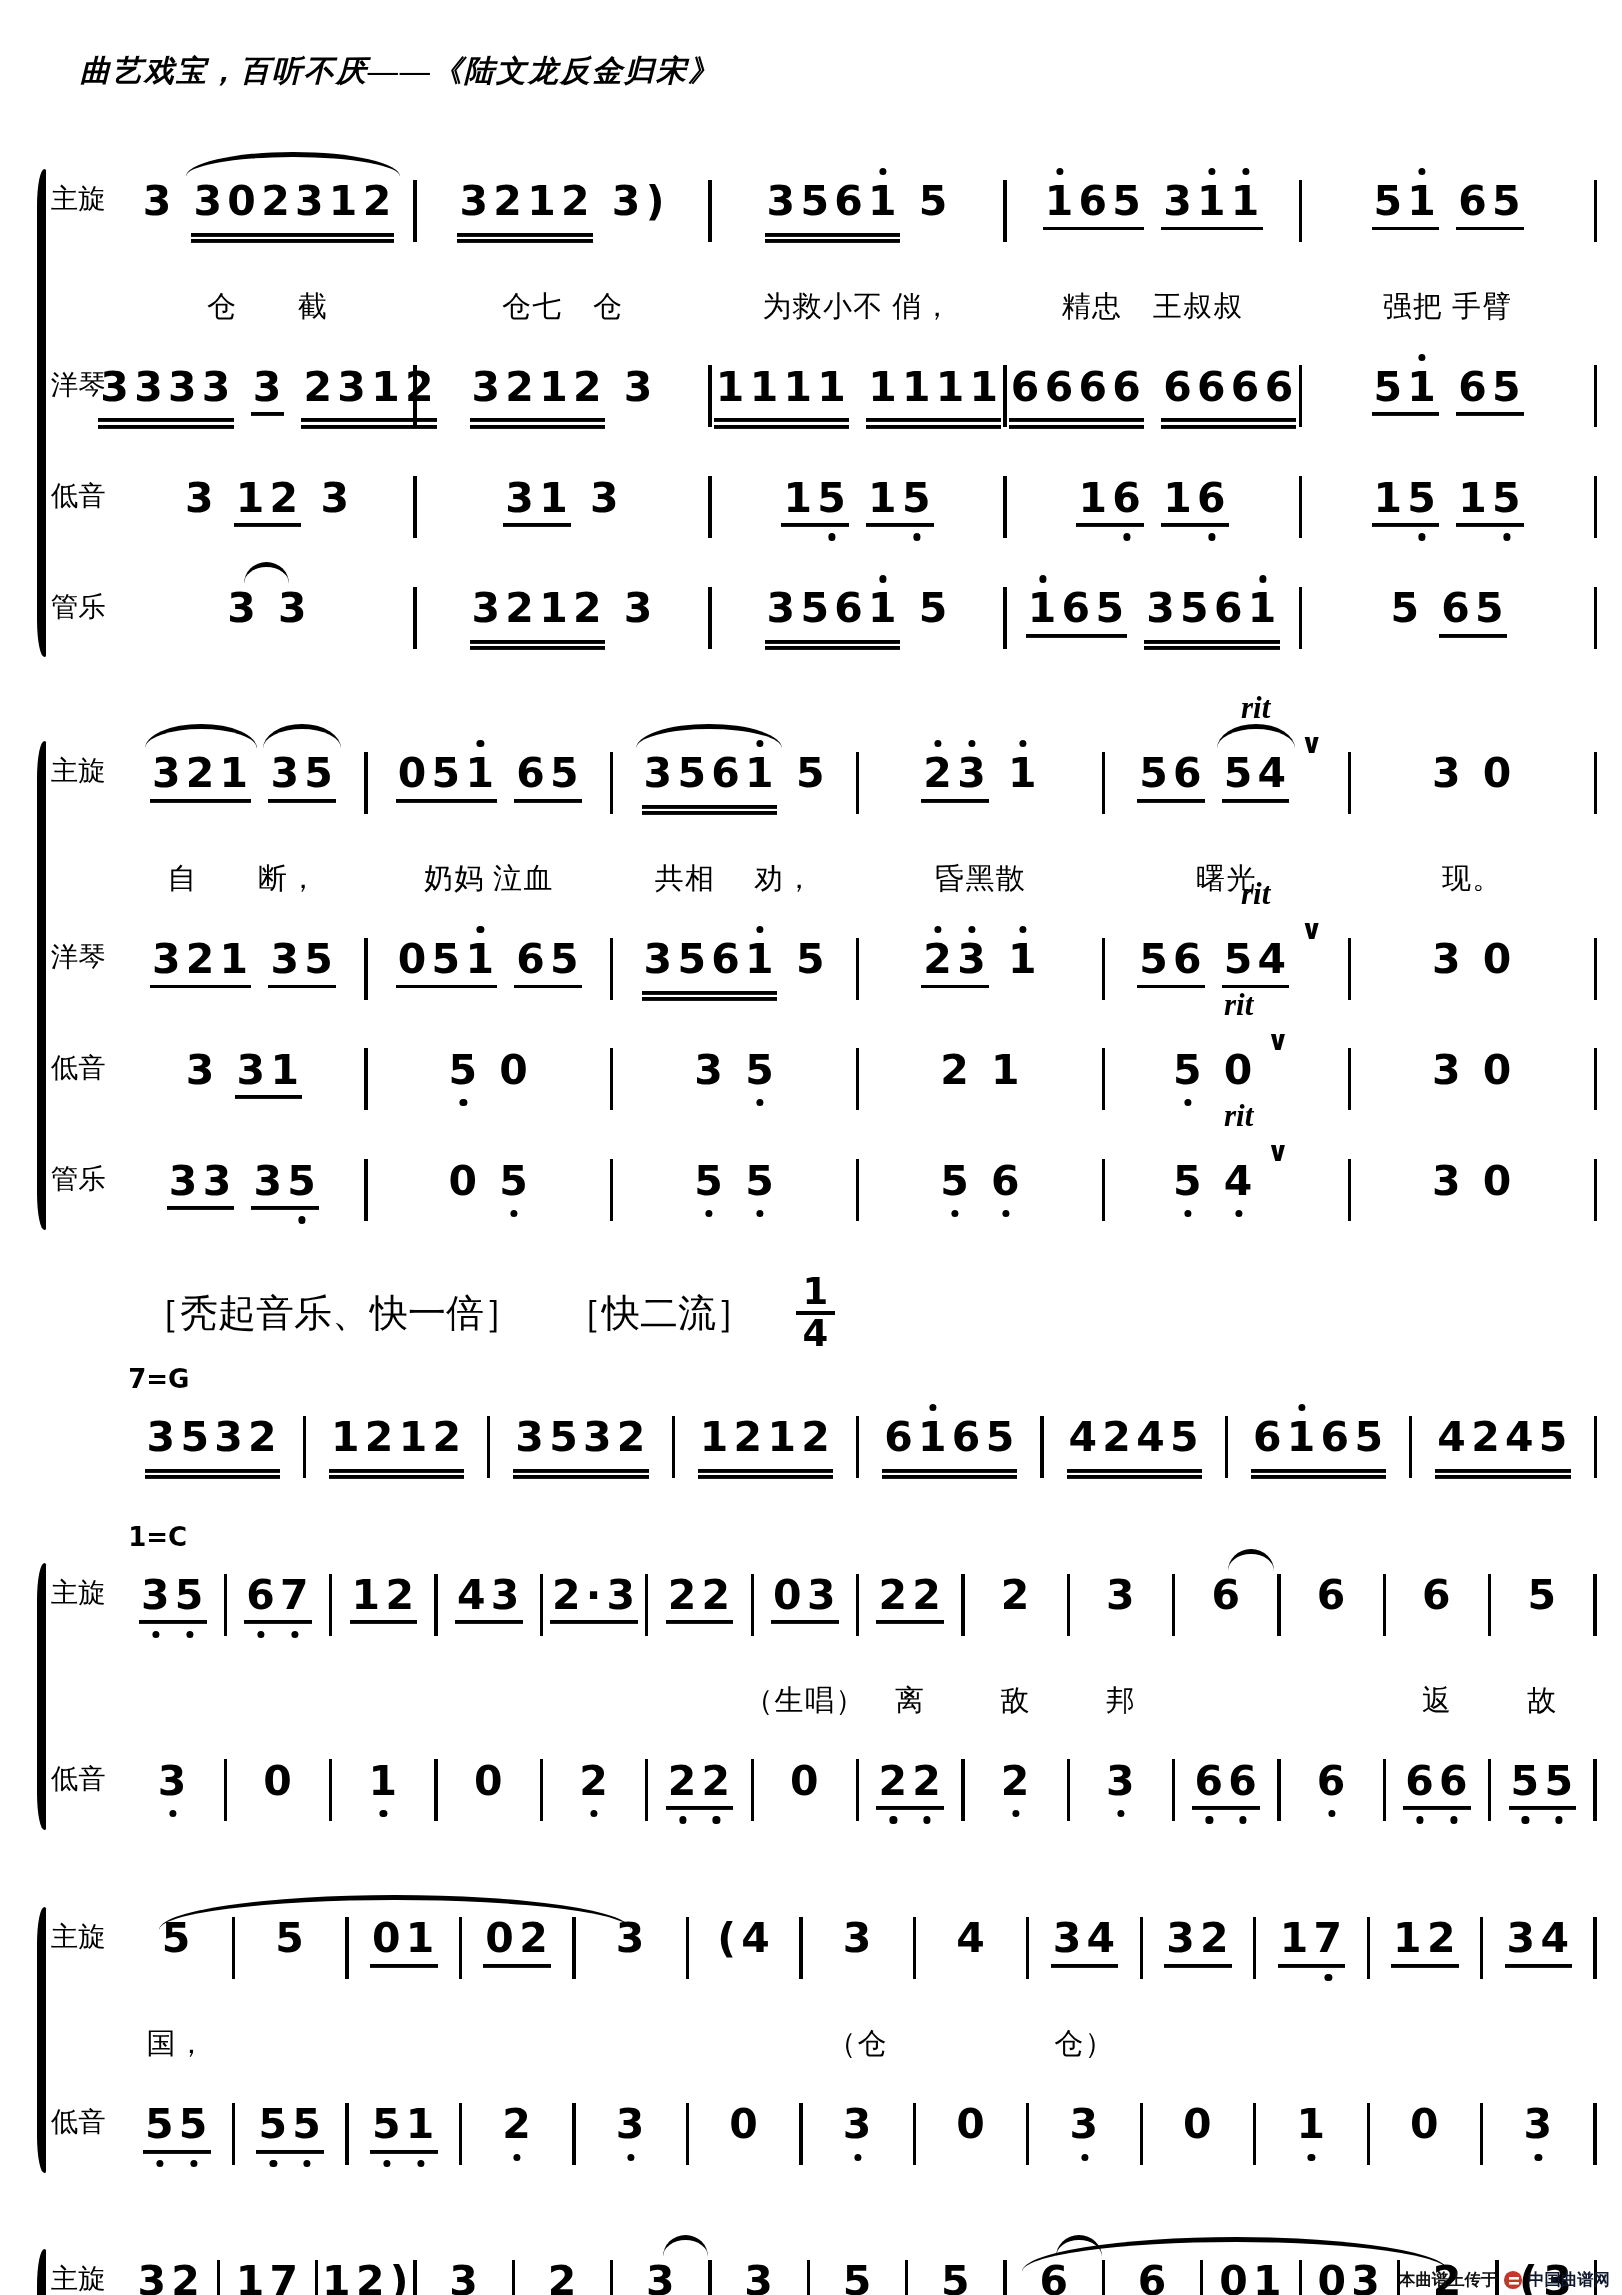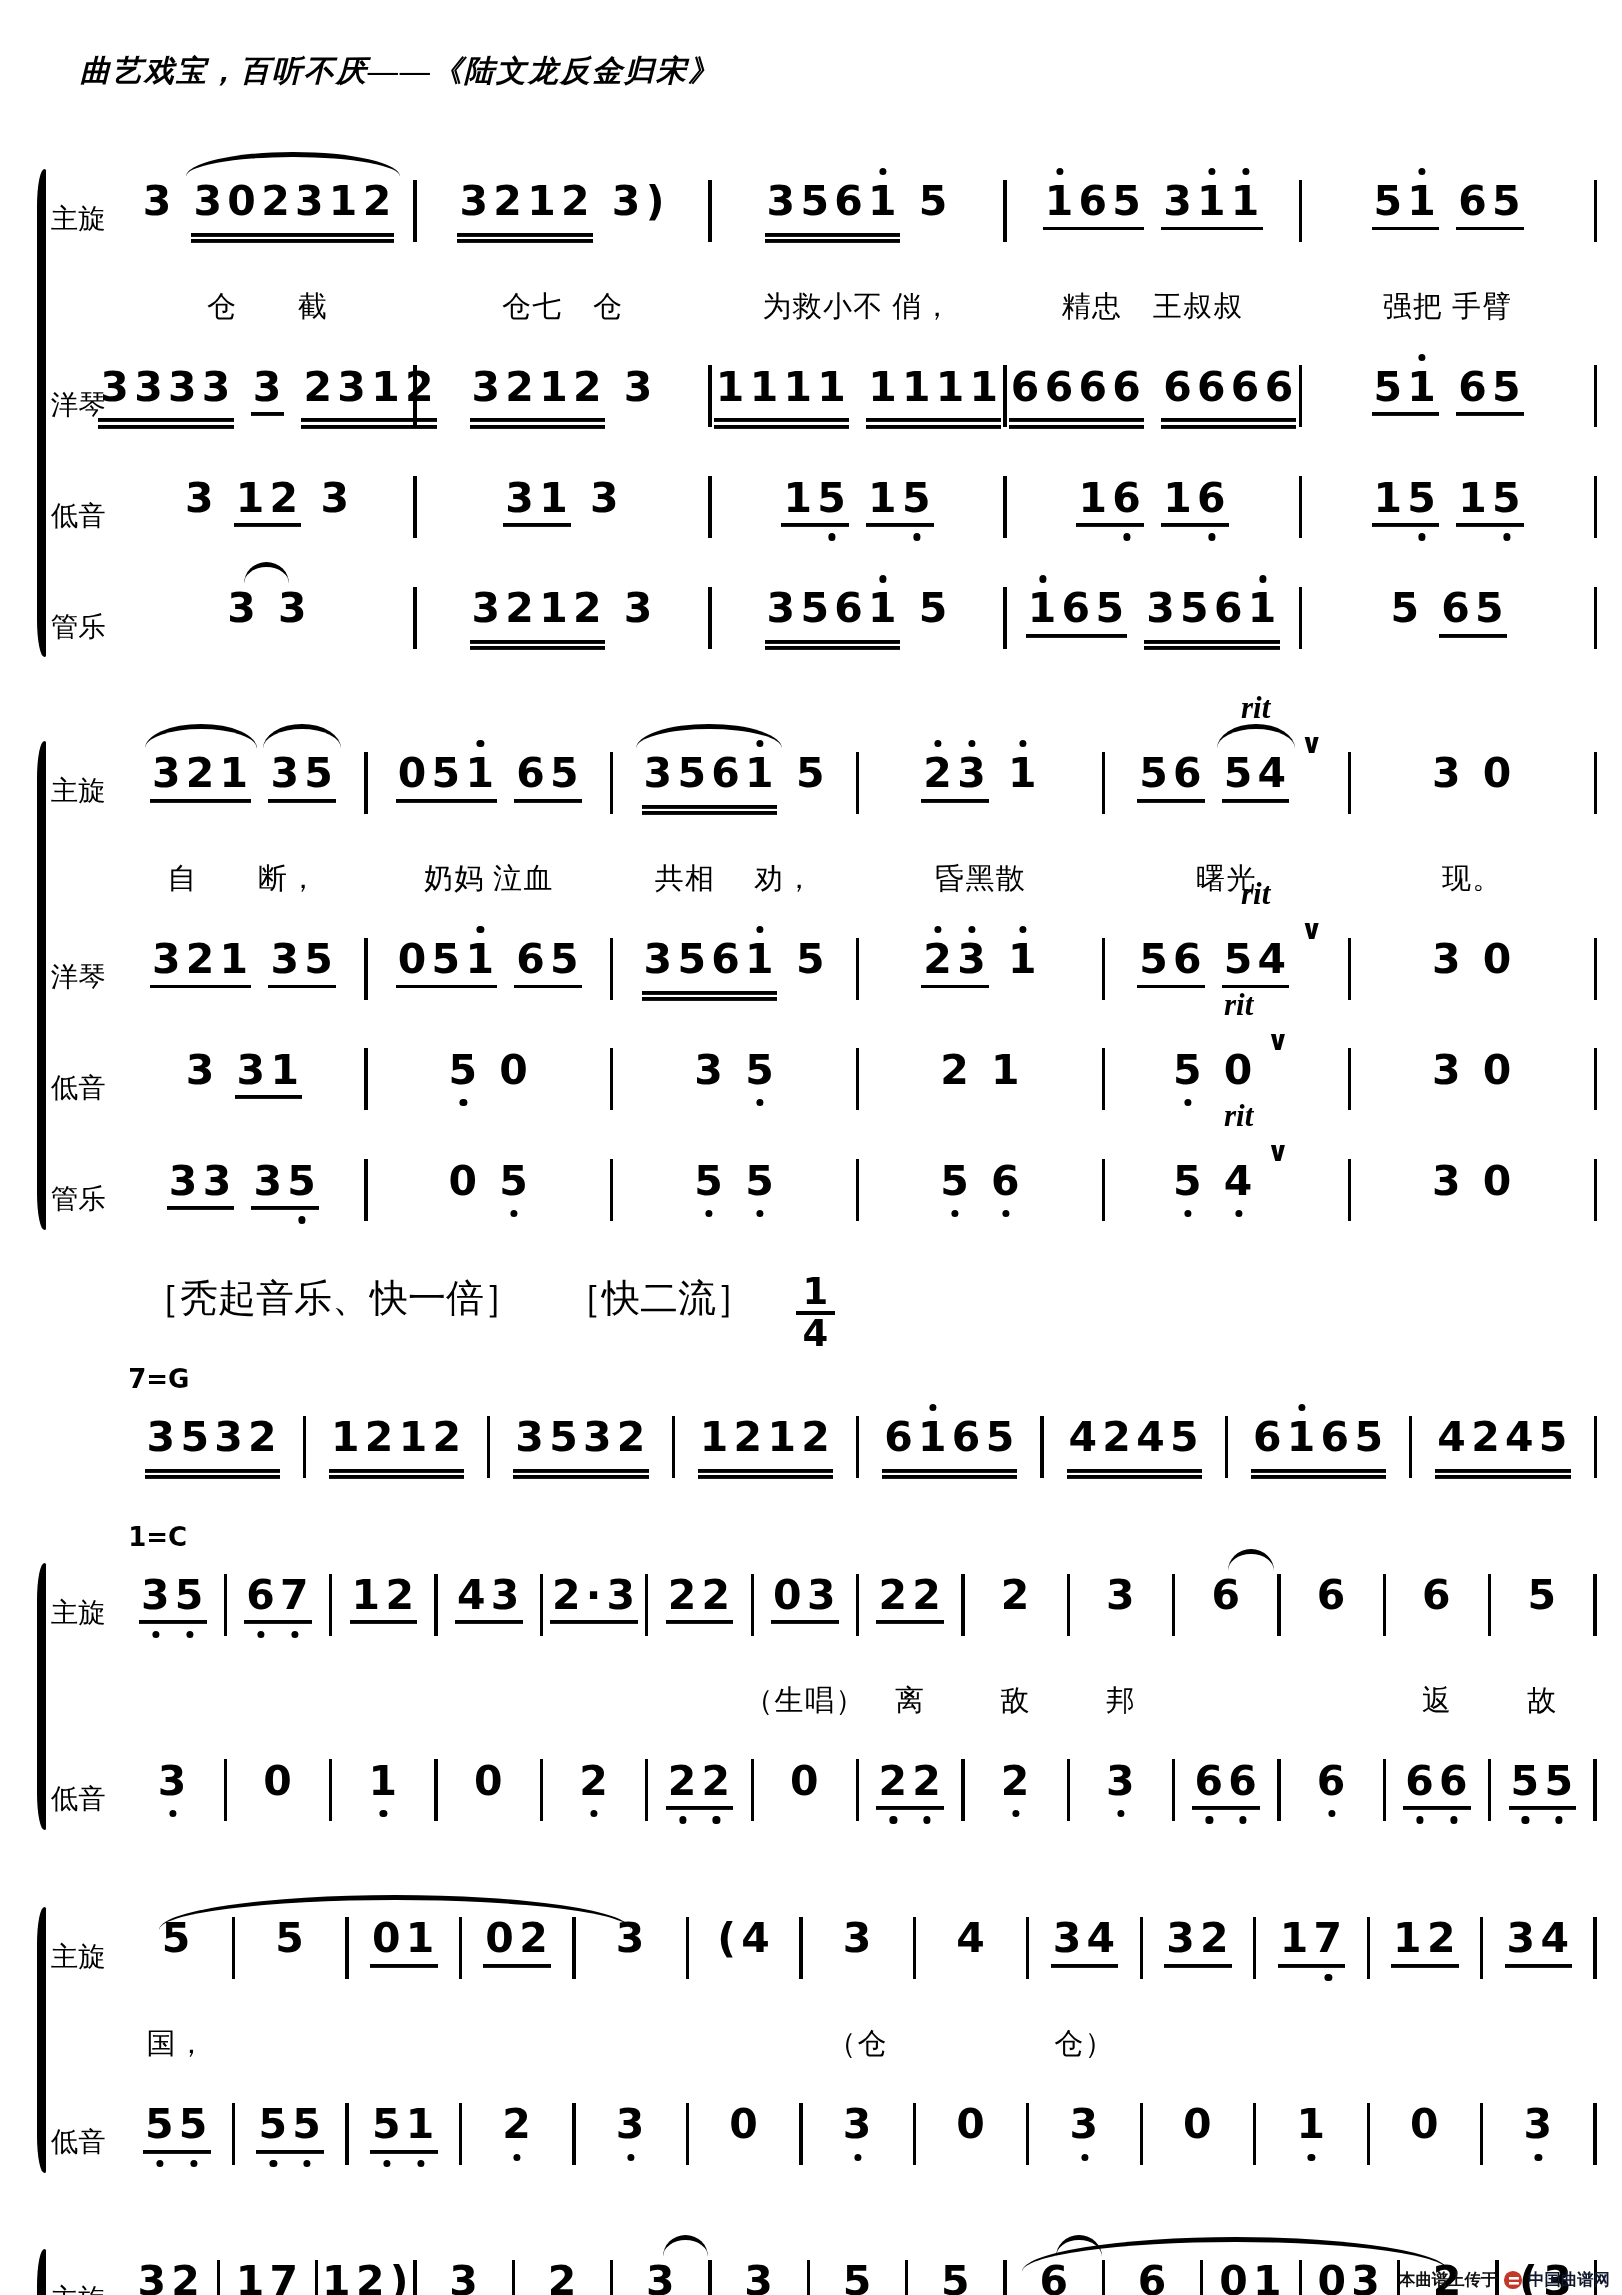--- a/index.html
+++ b/index.html
@@ -13,41 +13,41 @@
   .sys-2{margin-bottom:43px}
   .interlude{margin-bottom:77px;margin-top:51px}
   .sys-3{margin-bottom:77px}
   .sys-4{margin-bottom:76px}
   .sys-5{margin-bottom:0}
   .brk{flex:0 0 8.5px;background:#000;border-radius:9.2px 2px 2px 9.2px / 46px 2px 2px 46px;margin-right:5.2px}
   .brk.hidden{visibility:hidden}
   .rows{flex:1;min-width:0}
   .row{display:flex;margin-bottom:30px}
   .row:last-child{margin-bottom:0}
-  .lbl{flex:0 0 71px;width:71px;font:500 27.5px "Liberation Serif",serif;margin-top:32px;white-space:nowrap}
+  .lbl{flex:0 0 71px;width:71px;font:500 27.5px "Liberation Serif",serif;margin-top:12px;white-space:nowrap}
   .staff{flex:1;display:flex;position:relative;align-items:flex-start;min-width:0}
   .bar{flex:1;display:flex;flex-direction:column;align-items:center;min-width:0}
   .bn{display:flex;align-items:baseline;height:69px;white-space:nowrap;padding-top:11.8px}
   .g{position:relative;display:inline-block;margin:0 8.5px;font:900 41px/1 "DejaVu Sans",sans-serif;letter-spacing:1.3px;padding-bottom:2.6px}
   .g[data-u="1"]{background-image:linear-gradient(#000,#000);background-repeat:no-repeat;background-size:100% 3.9px;background-position:0 100%;padding-bottom:8.5px}
   .g[data-u="2"]{background-image:linear-gradient(#000,#000),linear-gradient(#000,#000);background-repeat:no-repeat;background-size:100% 3.9px,100% 3.9px;background-position:0 100%,0 calc(100% - 6.5px);padding-bottom:21px}
   .n{position:relative;display:inline-block;padding:0 2px}
   .n .hi{position:absolute;top:-13px;left:50%;transform:translateX(-50%);width:7.2px;height:7.2px;background:#000;border-radius:50%}
   .n .lo{position:absolute;bottom:-15.7px;left:50%;transform:translateX(-50%);width:7.2px;height:7.2px;background:#000;border-radius:50%}
   .g[data-u="1"] .n .lo{bottom:-22px}
   .g.slur::before{content:"";position:absolute;top:-29px;left:-5.2px;right:-5.2px;height:19.6px;border-top:5.2px solid #000;border-radius:50% 50% 0 0/100% 100% 0 0}
   .g.tieR::after{content:"";position:absolute;top:-26px;left:55%;width:135%;height:17px;border-top:5.2px solid #000;border-radius:50% 50% 0 0/100% 100% 0 0}
   .topnote{position:absolute;top:-63px;left:50%;transform:translateX(-50%);font:italic 600 31px "Liberation Serif",serif;letter-spacing:0}
   .breath{font:700 27.5px "DejaVu Sans",sans-serif;margin:0 1.3px 0 2.6px;position:relative;top:-34px}
   .ly{margin-top:37px;font:500 29px "Liberation Serif",serif;white-space:pre;height:38px;letter-spacing:1.3px}
   .bl{flex:0 0 3.3px;width:3.3px;background:#000;height:62px;margin-top:10.5px}
   .keylab{position:absolute;top:-41px;left:6.5px;font:700 26px "DejaVu Sans",sans-serif}
   .ovslur{position:absolute;top:-11.8px;height:30px;border-top:5.9px solid #000;border-radius:50% 50% 0 0/100% 100% 0 0}
 
-  .notes-line{margin:0 0 5.2px 105px;font:500 38px "Liberation Serif",serif;display:flex;align-items:flex-start;gap:42px;white-space:nowrap}
+  .notes-line{margin:0 0 5.2px 105px;font:500 38px "Liberation Serif",serif;display:flex;align-items:center;gap:42px;white-space:nowrap}
   .frac{display:inline-flex;flex-direction:column;align-items:center;font:700 37px "DejaVu Sans",sans-serif;line-height:1.05}
   .frac .num{border-bottom:4.6px solid #000;padding:0 6.5px}
   .watermark{position:absolute;right:13px;bottom:4px;display:flex;align-items:center;gap:6.5px;font:700 16.4px "Liberation Serif",serif}
   .wm-prefix{color:#111}
   .wm-logo{width:17.7px;height:17.7px;border-radius:50%;background-color:#c0392b;background-image:linear-gradient(#fff,#fff),linear-gradient(#fff,#fff);background-repeat:no-repeat;background-size:55% 2.6px,55% 2.6px;background-position:70% 5.9px,70% 11px}
   .wm-site{color:#0f172a}
 </style>
 </head>
 <body>
 

